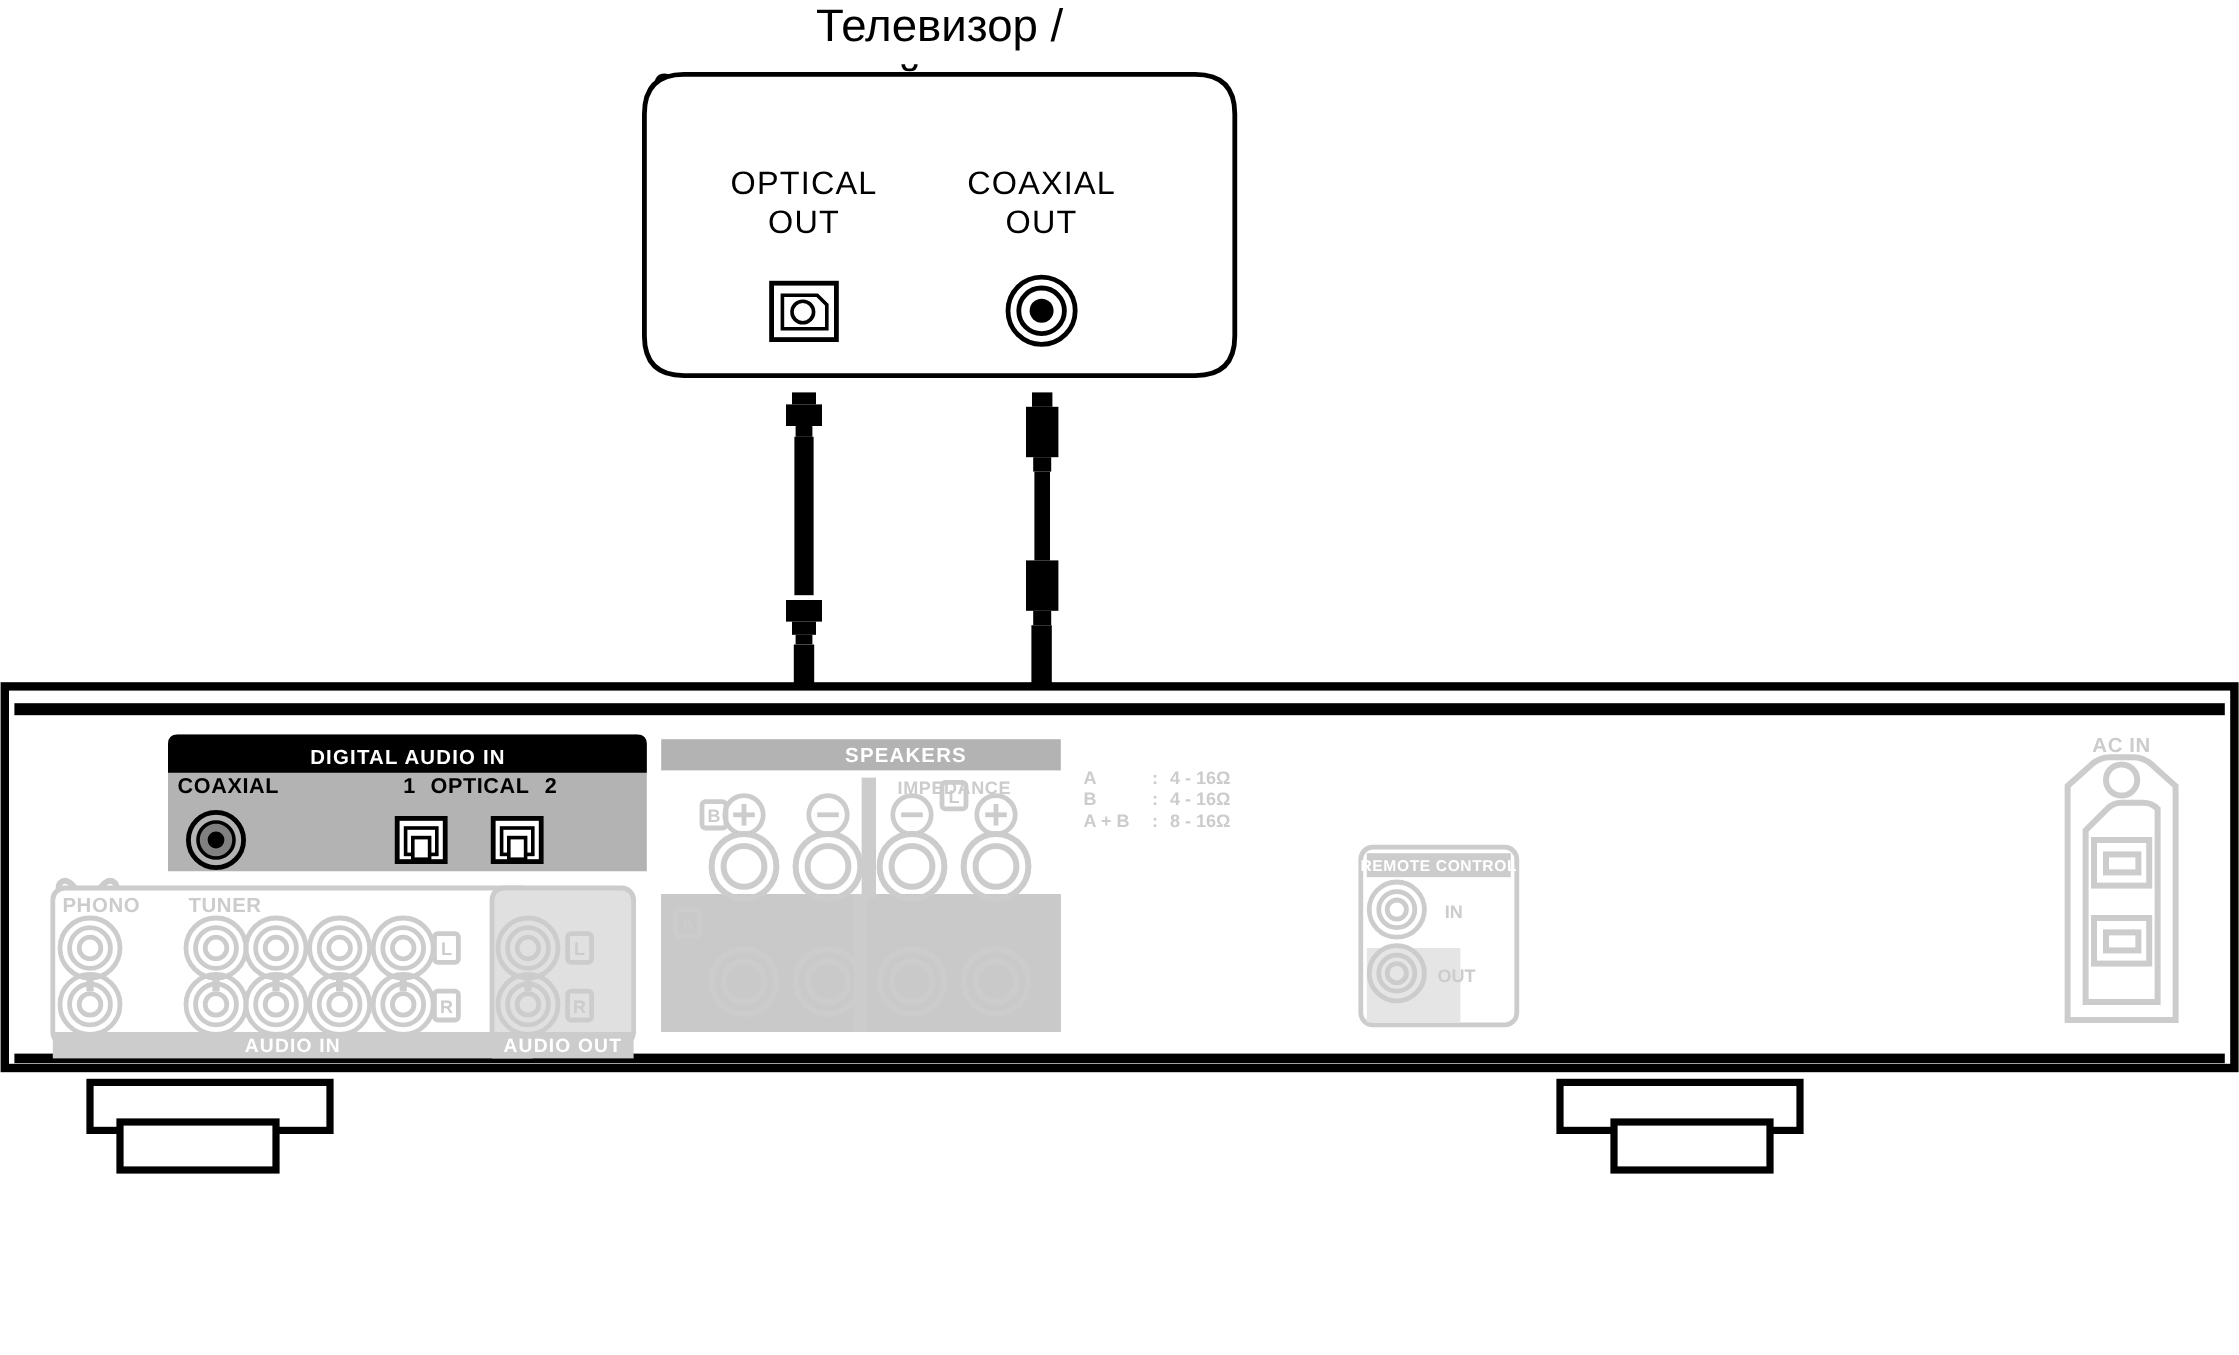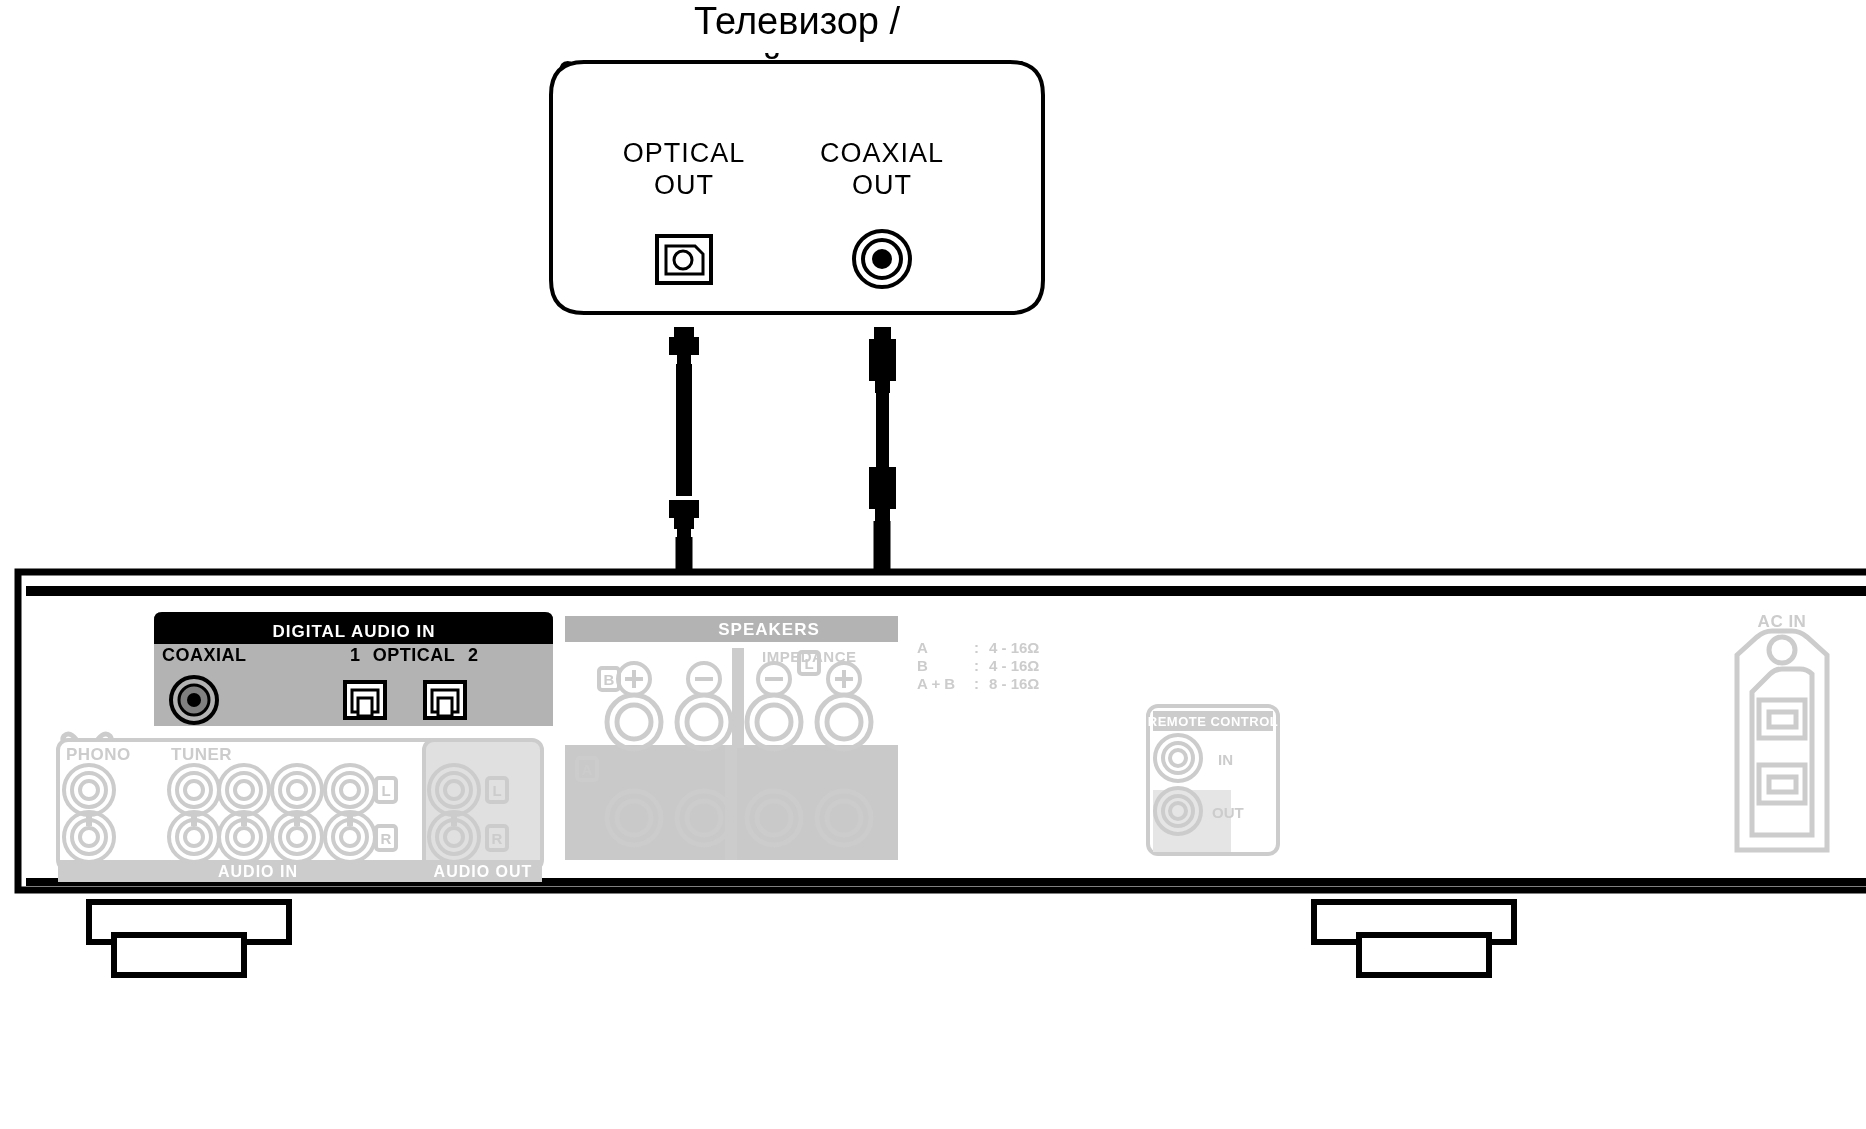--- a/index.html
+++ b/index.html
@@ -9,21 +9,21 @@
   }
   body {
     width: 1866px;
     height: 1129px;
     position: relative;
     font-family: "Liberation Sans", sans-serif;
     overflow: hidden;
   }
   #stage {
     position: absolute;
-    left: 14px; top: 0;
+    left: 0; top: 0;
     width: 1564px;
     height: 1129px;
   }
   #stage svg {
     display: block;
   }
   .ttl {
     font-family: "Liberation Sans", sans-serif;
     fill: #000000;
   }

